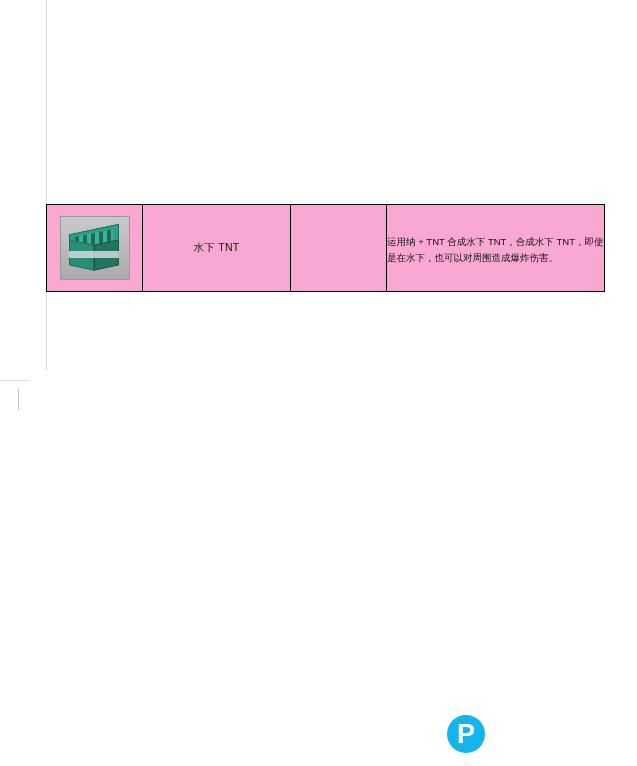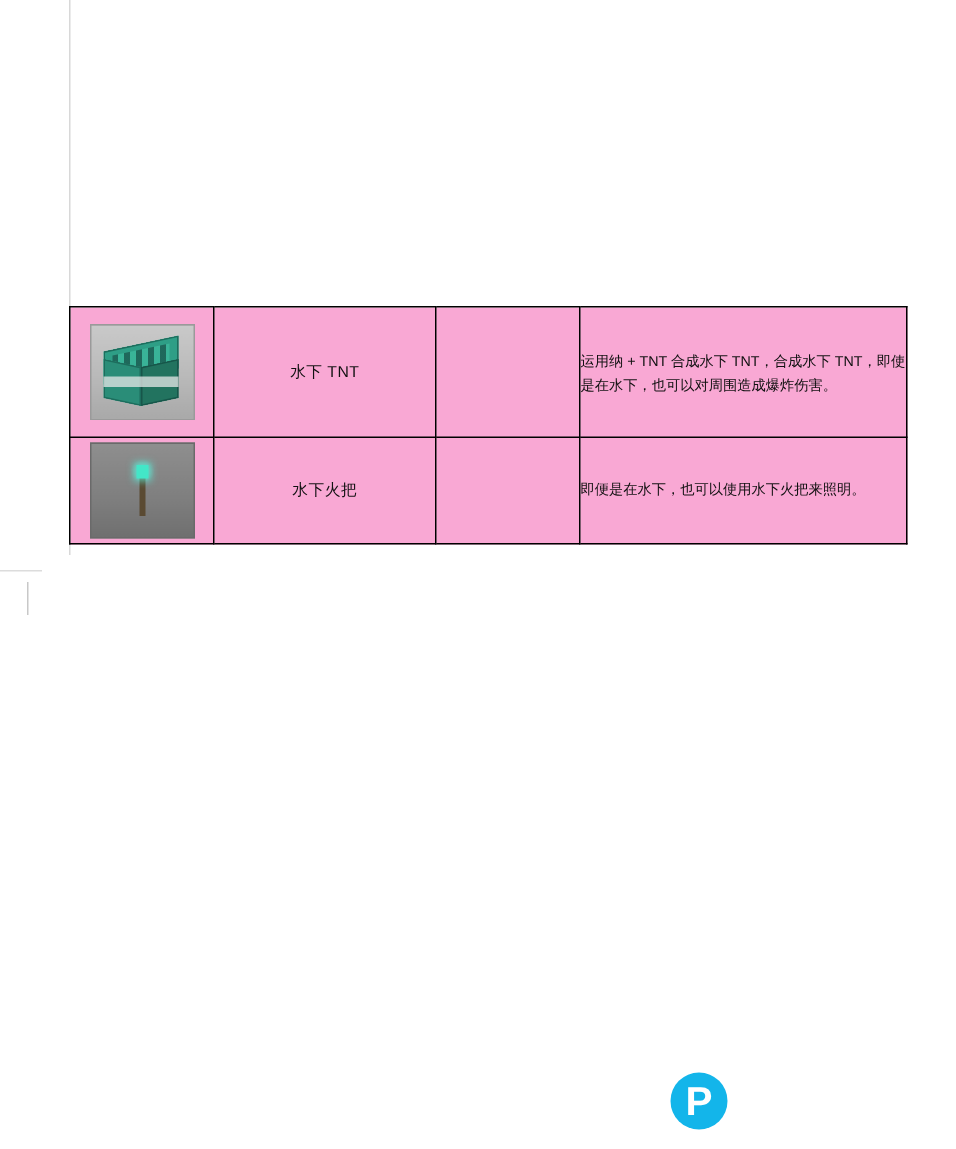--- a/index.html
+++ b/index.html
@@ -255,32 +255,20 @@
           <span class="tnt-top"></span>
           <span class="tnt-left"></span>
           <span class="tnt-right"></span>
           <span class="tnt-band"></span>
         </span>
       </td>
       <td class="cell-name">水下 TNT</td>
       <td class="cell-blank"></td>
       <td class="cell-desc mid">运用纳 + TNT 合成水下 TNT，合成水下 TNT，即使是在水下，也可以对周围造成爆炸伤害。</td>
     </tr>
-    <tr class="row-2">
-      <td class="cell-img">
-        <span class="sprite sprite-torch">
-          <span class="torch-glow"></span>
-          <span class="torch-stick"></span>
-          <span class="torch-flame"></span>
-        </span>
-      </td>
-      <td class="cell-name">水下火把</td>
-      <td class="cell-blank"></td>
-      <td class="cell-desc">即便是在水下，也可以使用水下火把来照明。</td>
-    </tr>
   </tbody>
 </table>
 
 <div class="watermark">
   <div class="wm-p">
     <span class="ring"></span>
     <span class="inner">P</span>
   </div>
 </div>
 

